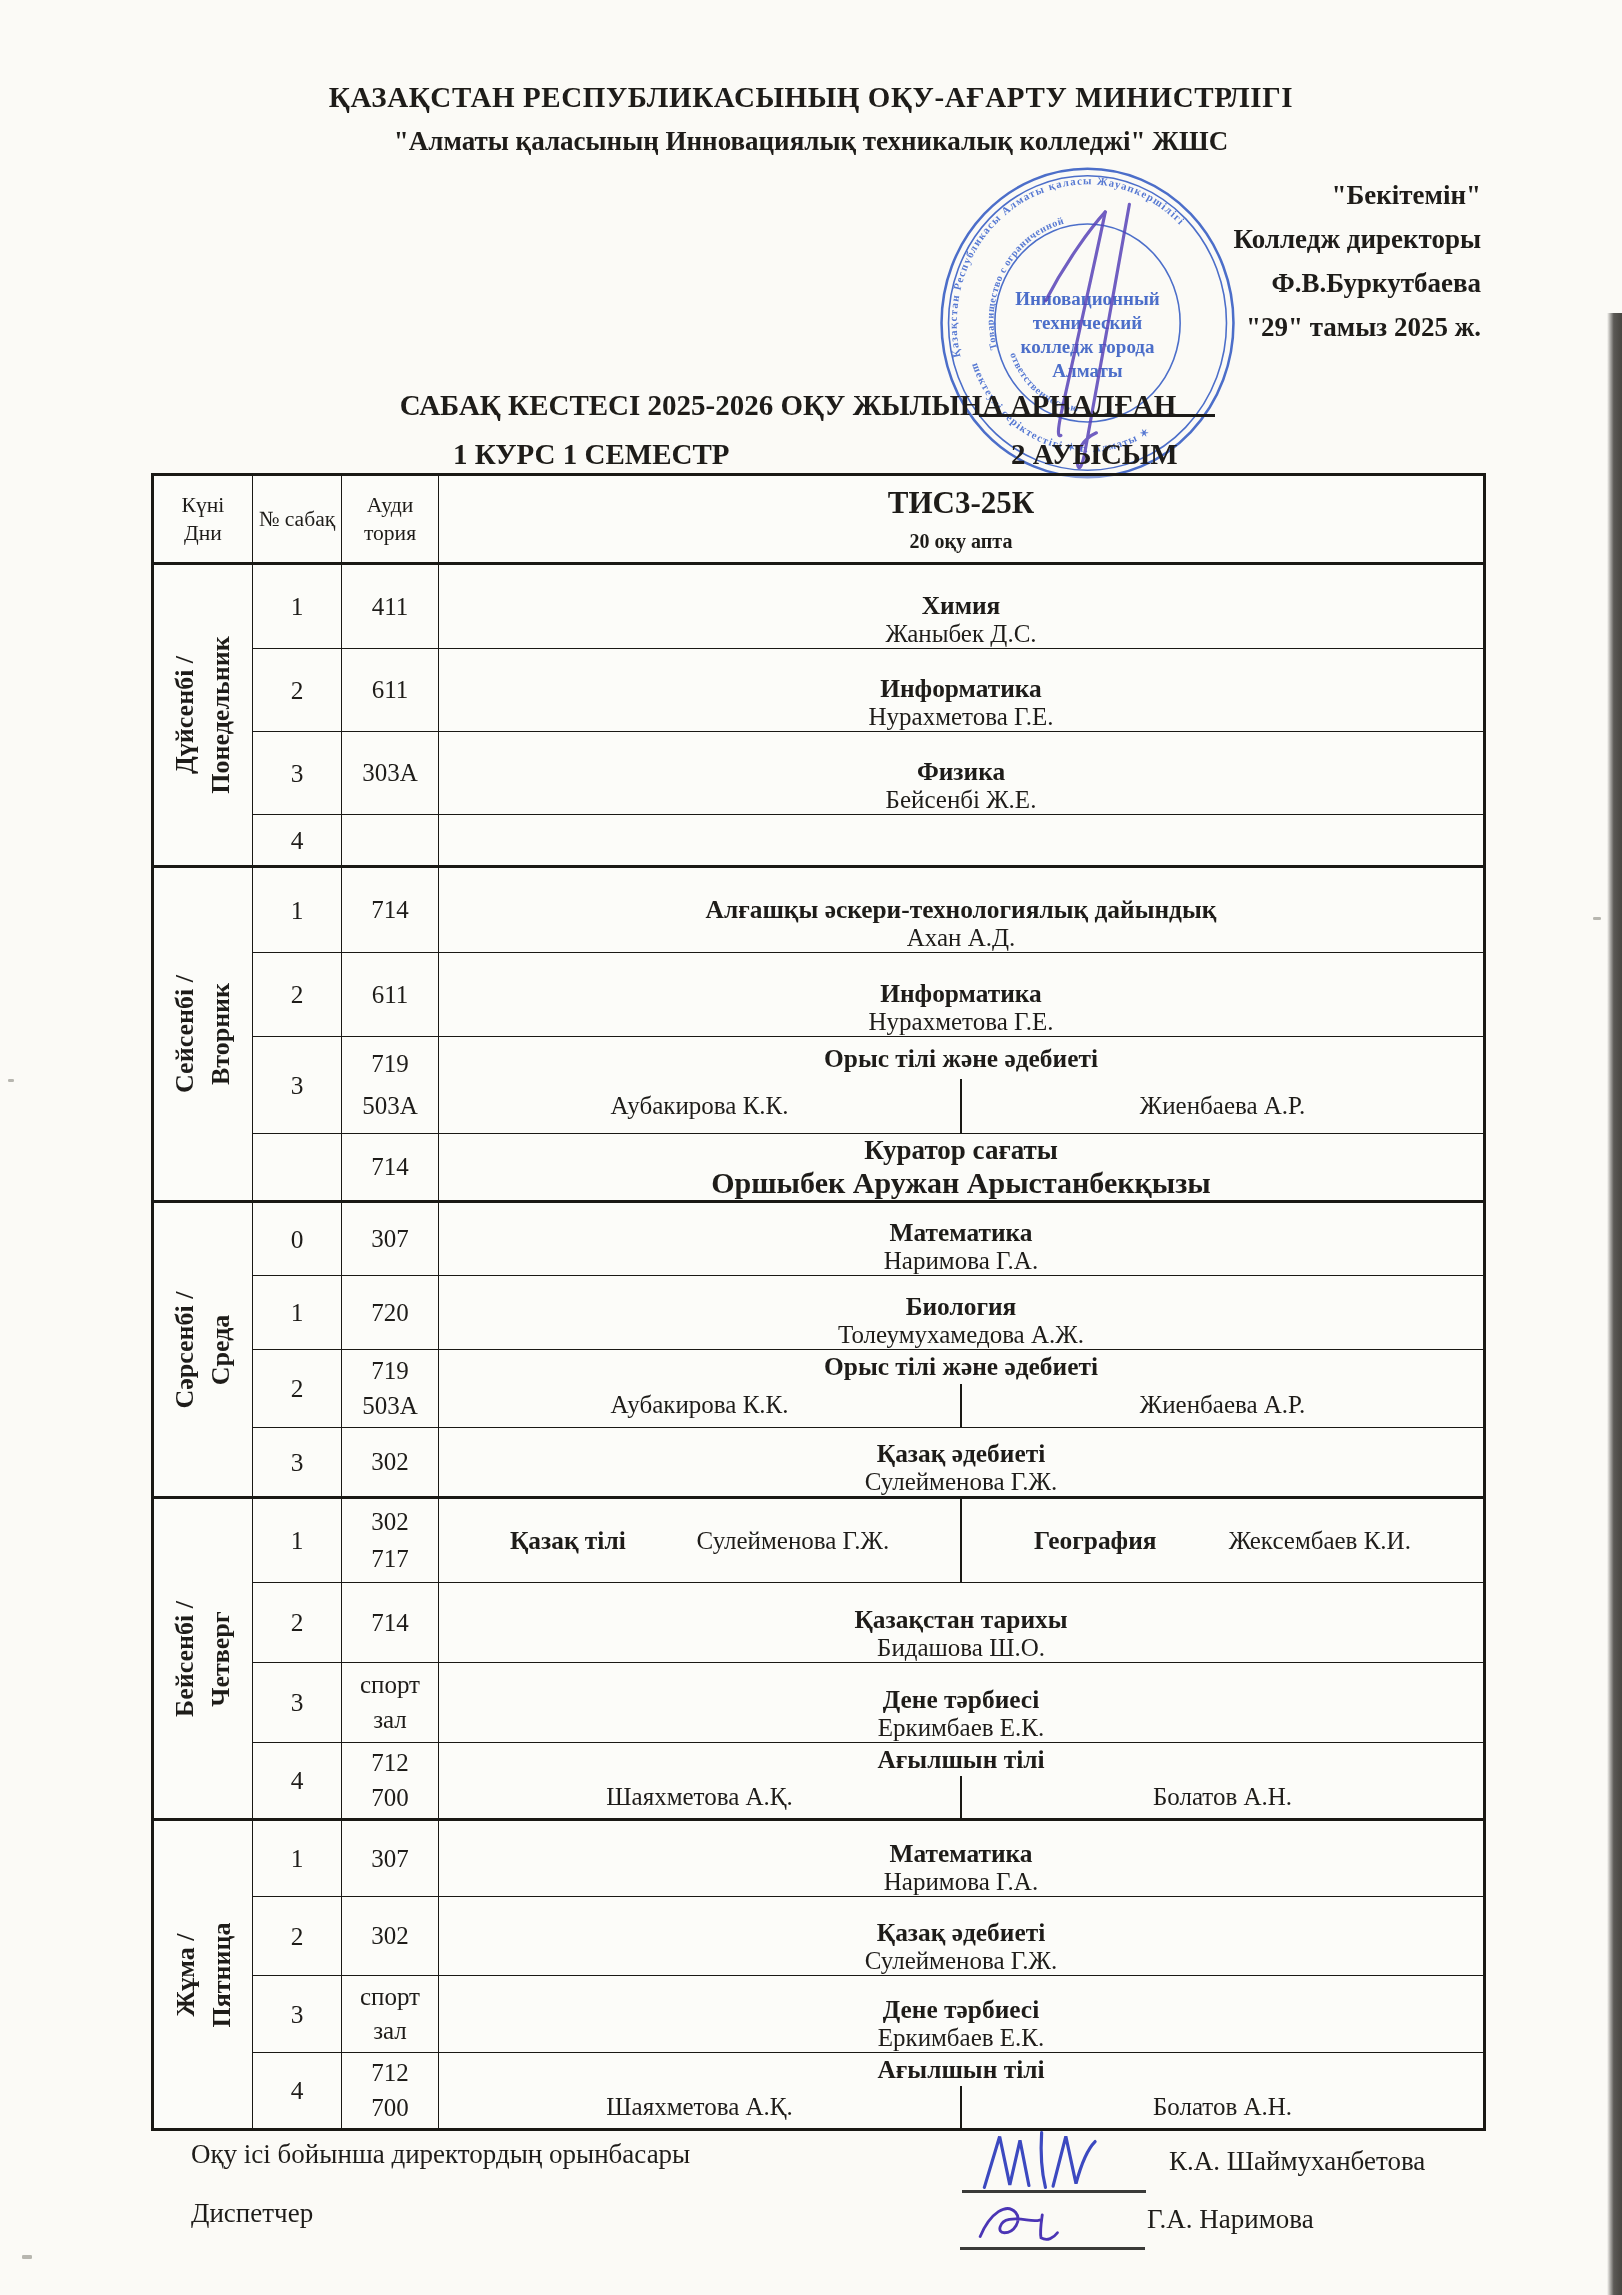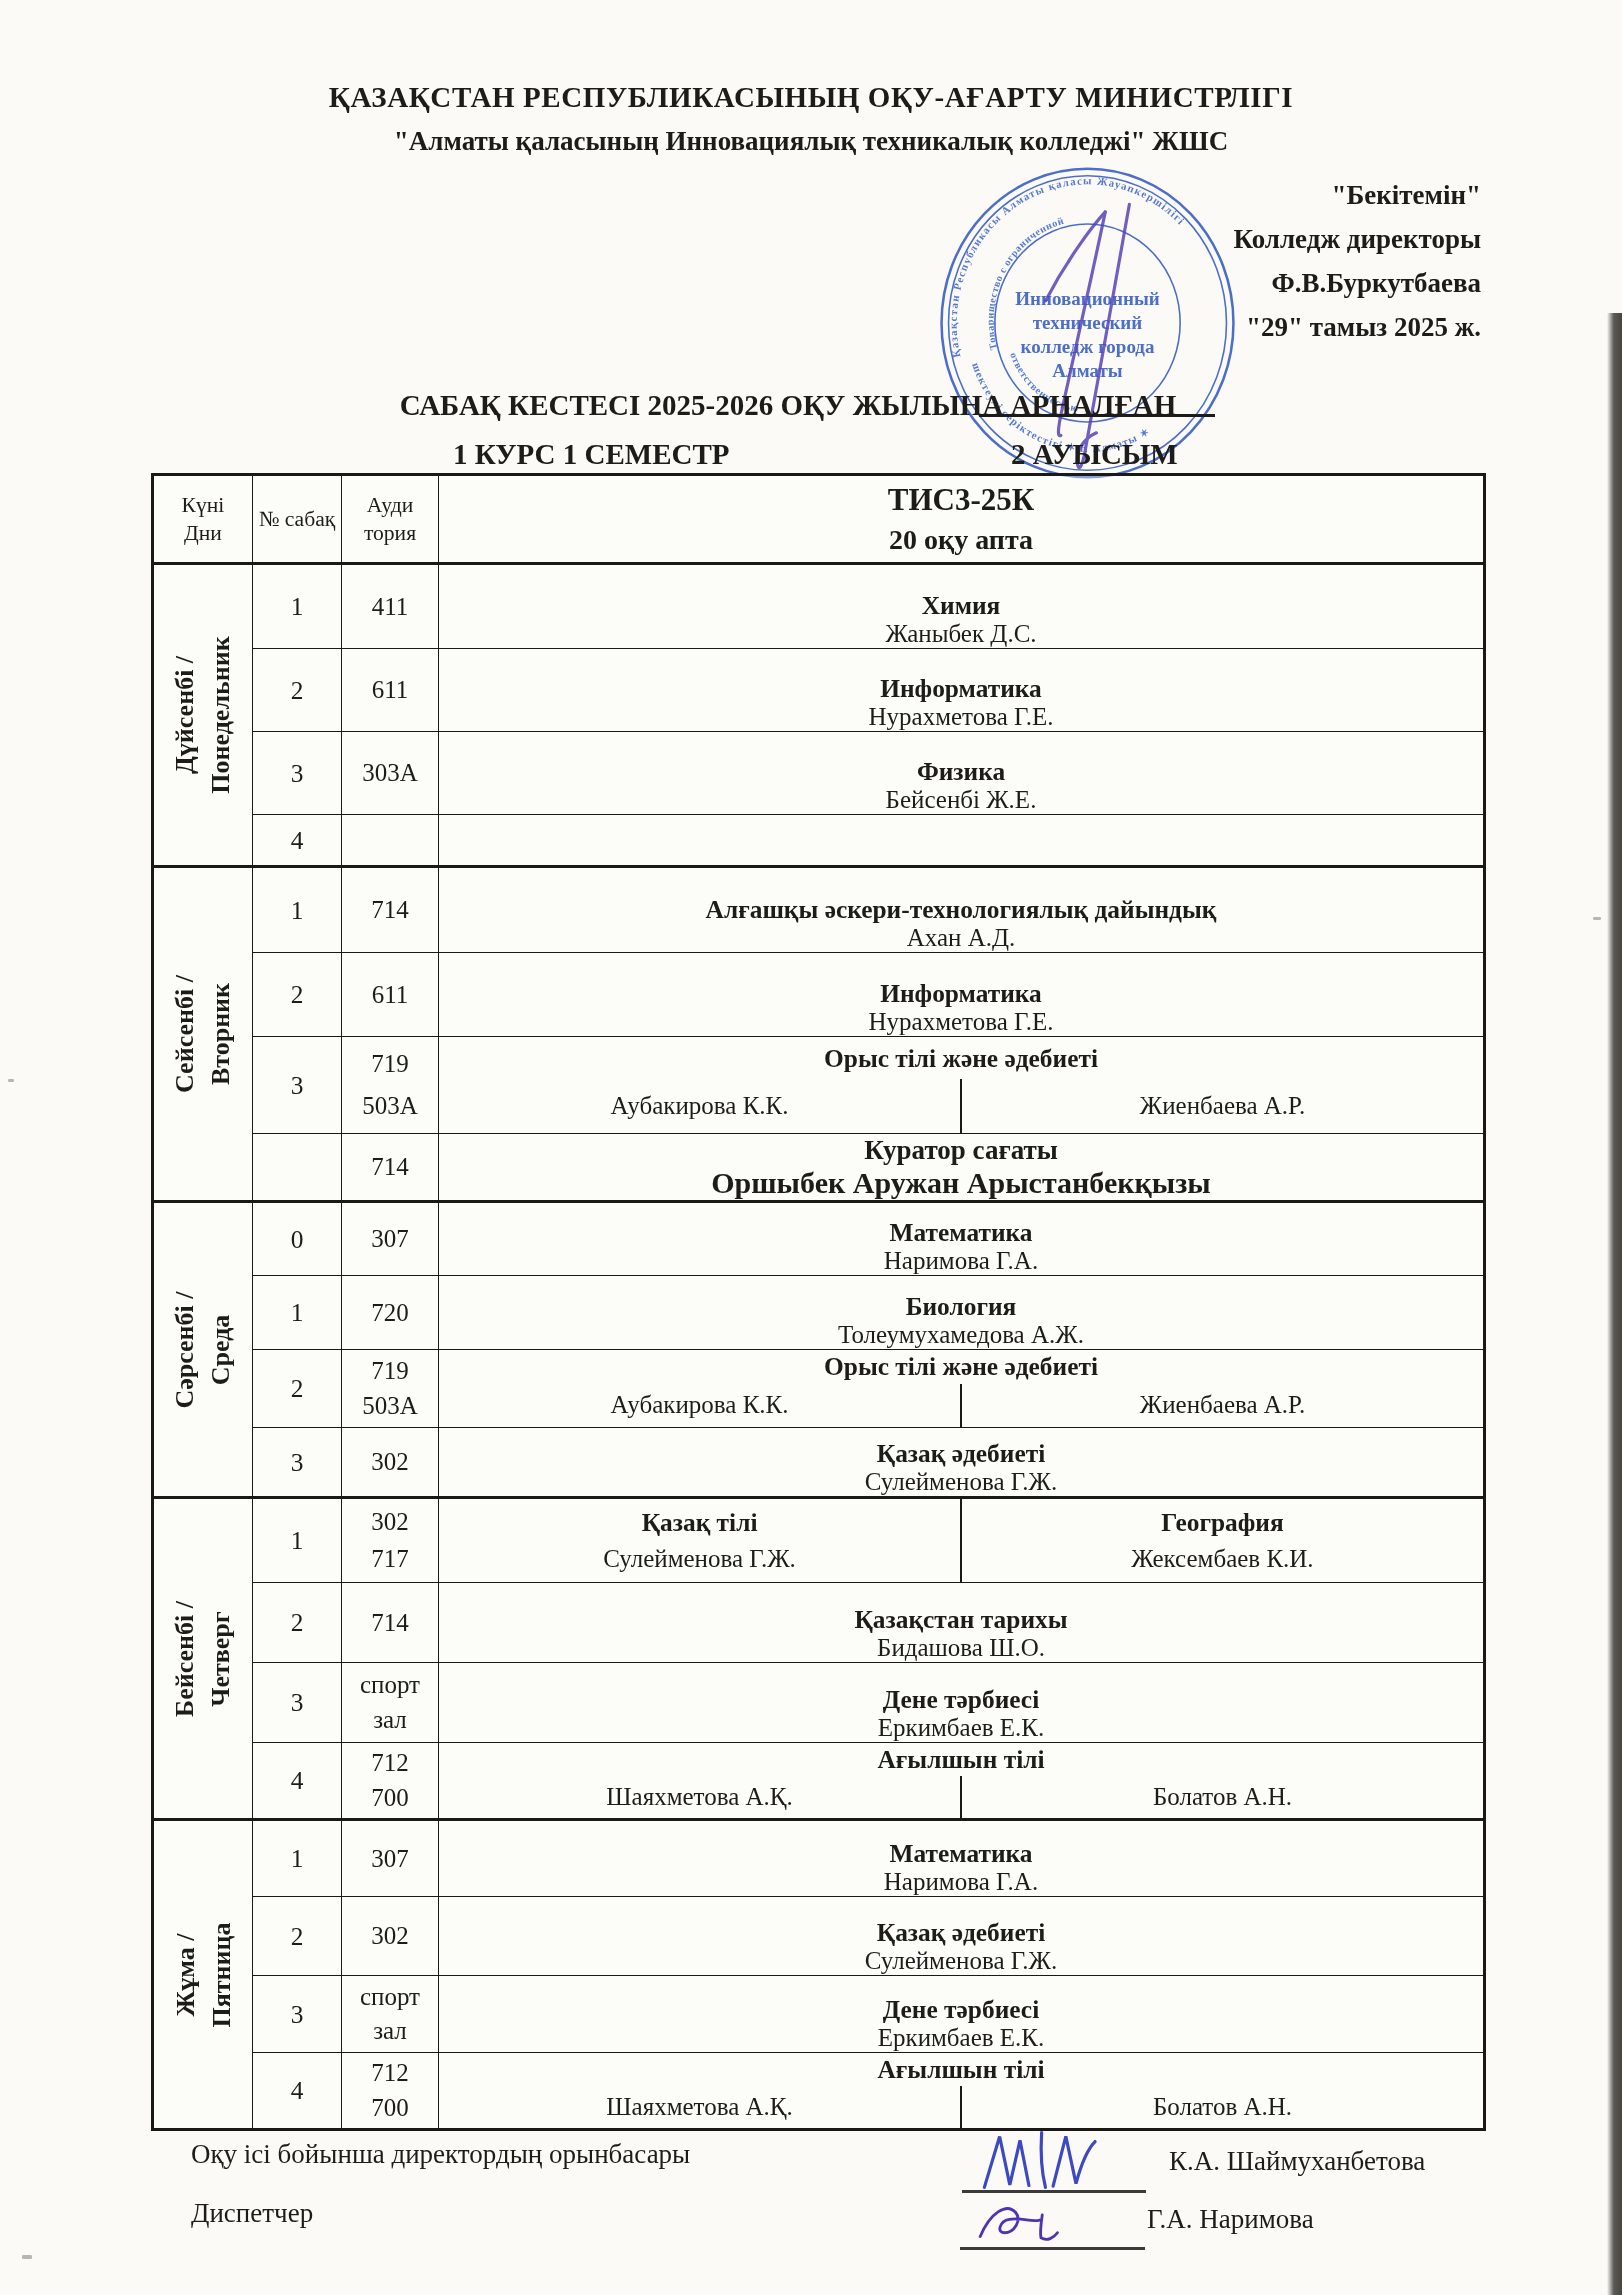--- a/index.html
+++ b/index.html
@@ -24,40 +24,40 @@
   
   .ttable{left:151px;top:473px;width:1329px;border:3.2px solid var(--ln);background:rgba(255,255,255,.35);}
   .ttable *{box-sizing:border-box;}
   .thead{display:flex;height:86px;}
   .h-day,.c-day{width:99px;border-right:1.9px solid var(--ln);}
   .h-no,.c-no{width:89px;border-right:1.9px solid var(--ln);}
   .h-room,.c-room{width:97px;border-right:1.9px solid var(--ln);}
   .h-day,.h-no,.h-room{display:flex;flex-direction:column;justify-content:center;align-items:center;font-size:21.6px;line-height:28px;}
   .h-group{flex:1;display:flex;flex-direction:column;justify-content:space-evenly;align-items:center;font-weight:bold;}
   .h-group .g1{font-size:31px;}
-  .h-group .g2{font-size:28px;}
+  .h-group .g2{font-size:20px;}
   .dayblock{display:flex;border-top:3.8px solid var(--ln);}
   .c-day{display:flex;align-items:center;justify-content:center;}
   .dayrot{transform:rotate(-90deg);white-space:nowrap;text-align:center;font-weight:bold;font-size:26px;line-height:36px;}
   .rowscol{flex:1;display:flex;flex-direction:column;}
   .trow{display:flex;}
   .trow + .trow{border-top:1.9px solid var(--ln);}
   .c-no{display:flex;align-items:center;justify-content:center;font-size:25.4px;}
   .c-room{display:flex;flex-direction:column;justify-content:space-evenly;align-items:center;font-size:25px;}
   .c-content{flex:1;position:relative;}
   .single,.curator{display:flex;flex-direction:column;justify-content:flex-end;align-items:center;}
   .subj{font-weight:bold;font-size:25.4px;}
   .teach{font-size:25px;}
   .splitT{display:flex;flex-direction:column;}
   .splitT .subj{flex:0 0 44%;display:flex;align-items:center;justify-content:center;}
   .teachrow{flex:1;display:flex;align-items:stretch;}
   .teachrow .half{flex:1;display:flex;align-items:center;justify-content:center;font-size:25px;}
   .vdiv{width:1.9px;background:var(--ln);}
   .splitF{display:flex;}
-  .splitF .half.col{flex:1;display:flex;flex-direction:column;justify-content:space-evenly;align-items:center;}
+  .splitF .half.col{flex:1;display:flex;flex-direction:row;justify-content:space-evenly;align-items:center;}
   .curator .subj{font-size:27px;}
   .cur-name{font-weight:bold;font-size:30px;}
   
   .f-label1{top:2139px;left:191px;font-size:27px;}
   .f-label2{top:2198px;left:191px;font-size:27px;}
   .f-name1{top:2146px;left:1147px;font-size:27px;margin-left:22px;}
   .f-name2{top:2204px;left:1147px;font-size:27px;}
   .sigline{height:2.5px;background:#3a3a38;}
   .sigline1{left:962px;top:2190px;width:184px;}
   .sigline2{left:960px;top:2247px;width:185px;}

